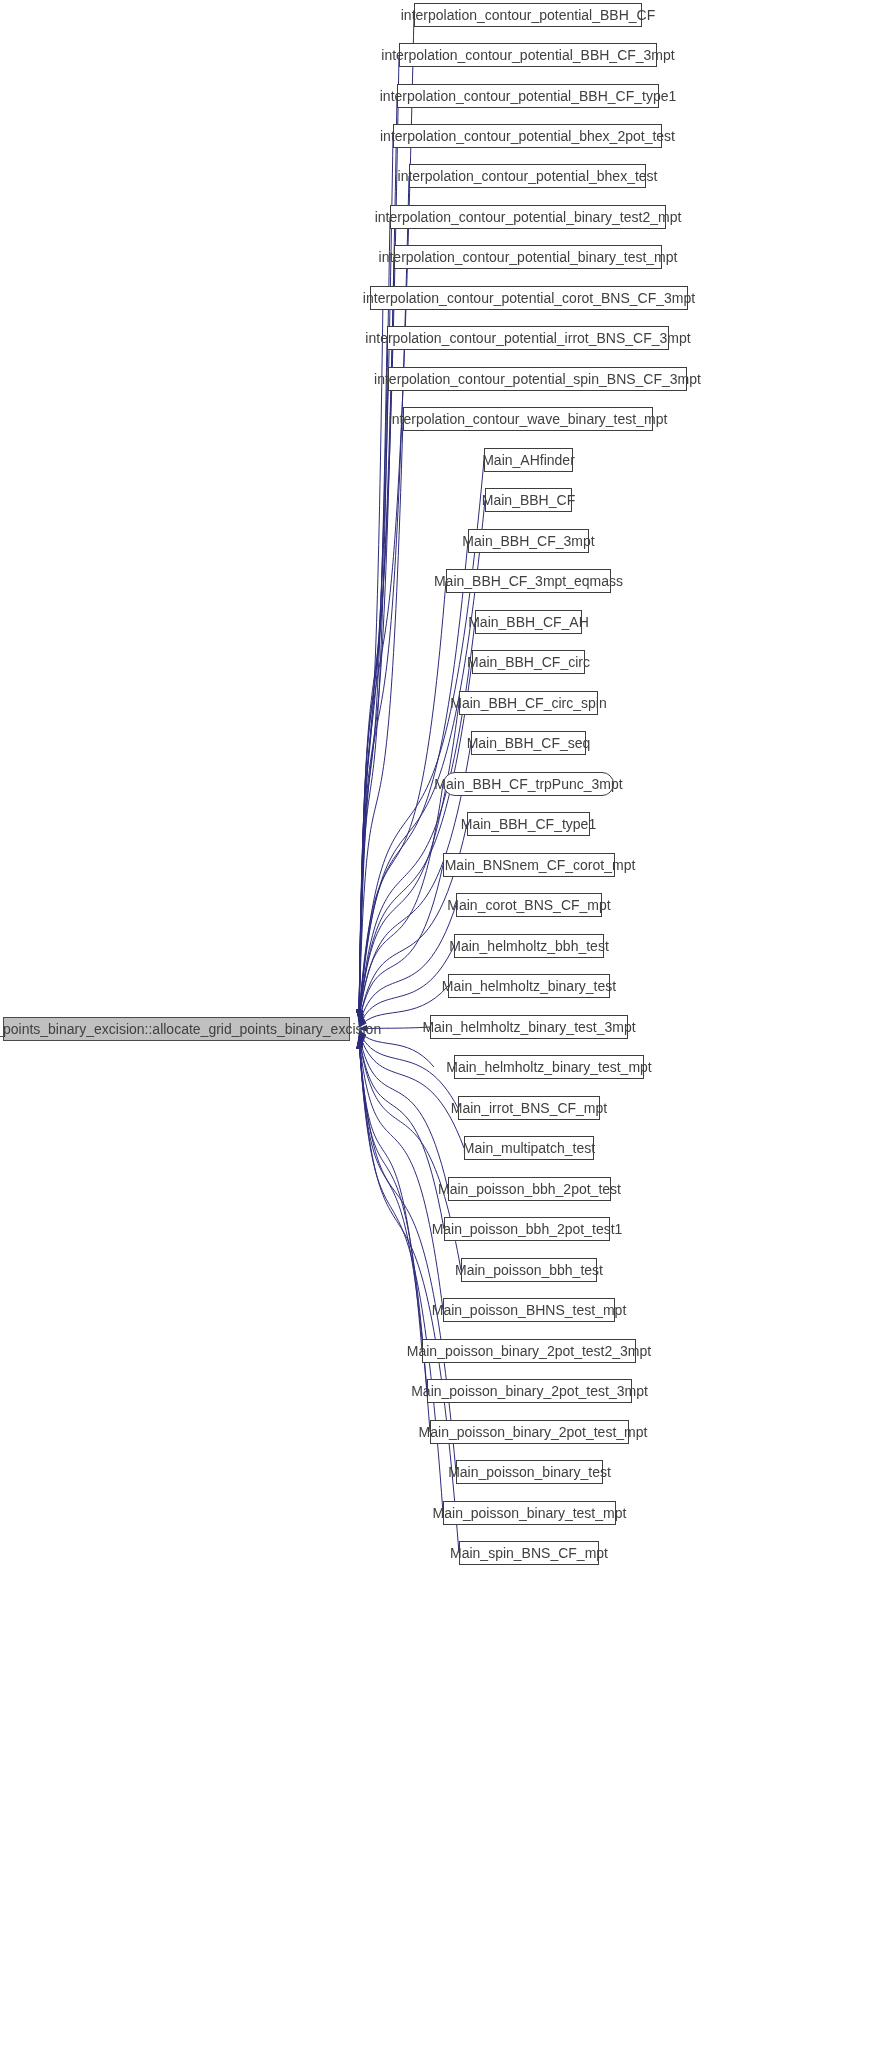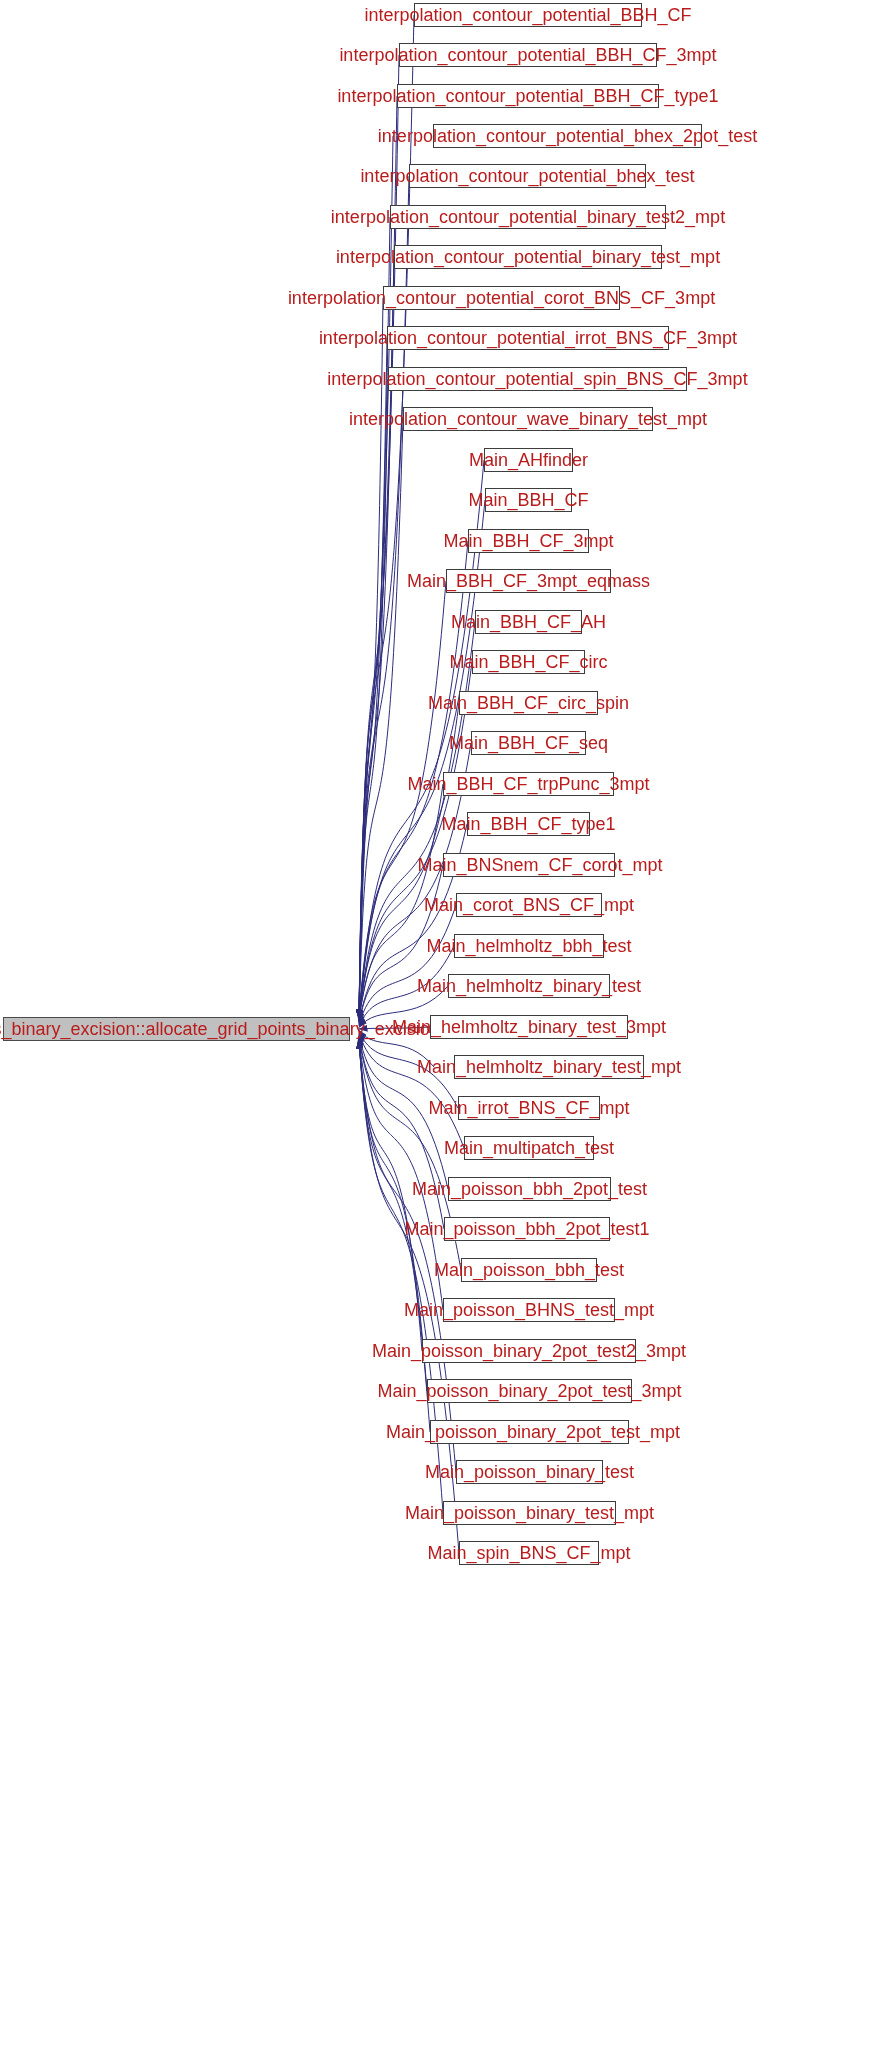--- a/index.html
+++ b/index.html
@@ -22,22 +22,22 @@
     top: 0;
     width: 893px;
     height: 2067px;
     pointer-events: none;
   }
   .node {
     position: absolute;
     box-sizing: border-box;
     border: 1px solid #3d3d3d;
     background: #ffffff;
-    color: #b91c1c;
-    font-size: 18px;
+    color: #404040;
+    font-size: 14px;
     line-height: 1;
     display: flex;
     align-items: center;
     justify-content: center;
     white-space: nowrap;
     height: 24px;
     z-index: 2;
   }
   .node.root {
     background: #c0c0c0;
@@ -92,37 +92,37 @@
       <path d="M430,1432 C403.02,1063.52 374.62,1275.2 359,1040" fill="none" stroke="#2c2c7c" stroke-width="1" marker-end="url(#arrowhead)"></path>
       <path d="M456,1472 C419.14,1065.92 380.34,1299.2 359,1040" fill="none" stroke="#2c2c7c" stroke-width="1" marker-end="url(#arrowhead)"></path>
       <path d="M443,1513 C411.08,1068.38 377.48,1323.8 359,1040" fill="none" stroke="#2c2c7c" stroke-width="1" marker-end="url(#arrowhead)"></path>
       <path d="M459,1553 C421,1070.78 381,1347.8 359,1040" fill="none" stroke="#2c2c7c" stroke-width="1" marker-end="url(#arrowhead)"></path>
     </svg>
   <div id="nodes">
       <div class="node root" style="left: 3px; top: 1017px; width: 347px; height: 24px;">grid_points_binary_excision::allocate_grid_points_binary_excision</div>
       <div class="node" style="left: 414px; top: 3px; width: 228px;">interpolation_contour_potential_BBH_CF</div>
       <div class="node" style="left: 399px; top: 43px; width: 258px;">interpolation_contour_potential_BBH_CF_3mpt</div>
       <div class="node" style="left: 397px; top: 84px; width: 262px;">interpolation_contour_potential_BBH_CF_type1</div>
-      <div class="node" style="left: 393px; top: 124px; width: 269px; margin-left: 40px;">interpolation_contour_potential_bhex_2pot_test</div>
+      <div class="node" style="left: 393px; top: 124px; width: 269px;">interpolation_contour_potential_bhex_2pot_test</div>
       <div class="node" style="left: 409px; top: 164px; width: 237px;">interpolation_contour_potential_bhex_test</div>
       <div class="node" style="left: 390px; top: 205px; width: 276px;">interpolation_contour_potential_binary_test2_mpt</div>
       <div class="node" style="left: 394px; top: 245px; width: 268px;">interpolation_contour_potential_binary_test_mpt</div>
-      <div class="node" style="left: 383px; top: 286px; width: 237px;">interpolation_contour_potential_corot_BNS_CF_3mpt</div>
+      <div class="node" style="left: 370px; top: 286px; width: 318px;">interpolation_contour_potential_corot_BNS_CF_3mpt</div>
       <div class="node" style="left: 387px; top: 326px; width: 282px;">interpolation_contour_potential_irrot_BNS_CF_3mpt</div>
       <div class="node" style="left: 388px; top: 367px; width: 299px;">interpolation_contour_potential_spin_BNS_CF_3mpt</div>
       <div class="node" style="left: 403px; top: 407px; width: 250px;">interpolation_contour_wave_binary_test_mpt</div>
       <div class="node" style="left: 484px; top: 448px; width: 89px;">Main_AHfinder</div>
       <div class="node" style="left: 485px; top: 488px; width: 87px;">Main_BBH_CF</div>
       <div class="node" style="left: 468px; top: 529px; width: 121px;">Main_BBH_CF_3mpt</div>
       <div class="node" style="left: 446px; top: 569px; width: 165px;">Main_BBH_CF_3mpt_eqmass</div>
       <div class="node" style="left: 475px; top: 610px; width: 107px;">Main_BBH_CF_AH</div>
       <div class="node" style="left: 472px; top: 650px; width: 113px;">Main_BBH_CF_circ</div>
       <div class="node" style="left: 459px; top: 691px; width: 139px;">Main_BBH_CF_circ_spin</div>
       <div class="node" style="left: 471px; top: 731px; width: 115px;">Main_BBH_CF_seq</div>
-      <div class="node" style="left: 443px; top: 772px; width: 171px;">Main_BBH_CF_trpPunc_3mpt</div>
+      <div class="node" style="left: 443px; top: 772px; width: 171px; border-radius: 12px;">Main_BBH_CF_trpPunc_3mpt</div>
       <div class="node" style="left: 467px; top: 812px; width: 123px;">Main_BBH_CF_type1</div>
       <div class="node" style="left: 443px; top: 853px; width: 172px; padding-left: 22px;">Main_BNSnem_CF_corot_mpt</div>
       <div class="node" style="left: 456px; top: 893px; width: 146px;">Main_corot_BNS_CF_mpt</div>
       <div class="node" style="left: 454px; top: 934px; width: 150px;">Main_helmholtz_bbh_test</div>
       <div class="node" style="left: 448px; top: 974px; width: 162px;">Main_helmholtz_binary_test</div>
       <div class="node" style="left: 430px; top: 1015px; width: 198px;">Main_helmholtz_binary_test_3mpt</div>
       <div class="node" style="left: 454px; top: 1055px; width: 190px;">Main_helmholtz_binary_test_mpt</div>
       <div class="node" style="left: 458px; top: 1096px; width: 142px;">Main_irrot_BNS_CF_mpt</div>
       <div class="node" style="left: 464px; top: 1136px; width: 130px;">Main_multipatch_test</div>
       <div class="node" style="left: 448px; top: 1177px; width: 163px;">Main_poisson_bbh_2pot_test</div>

